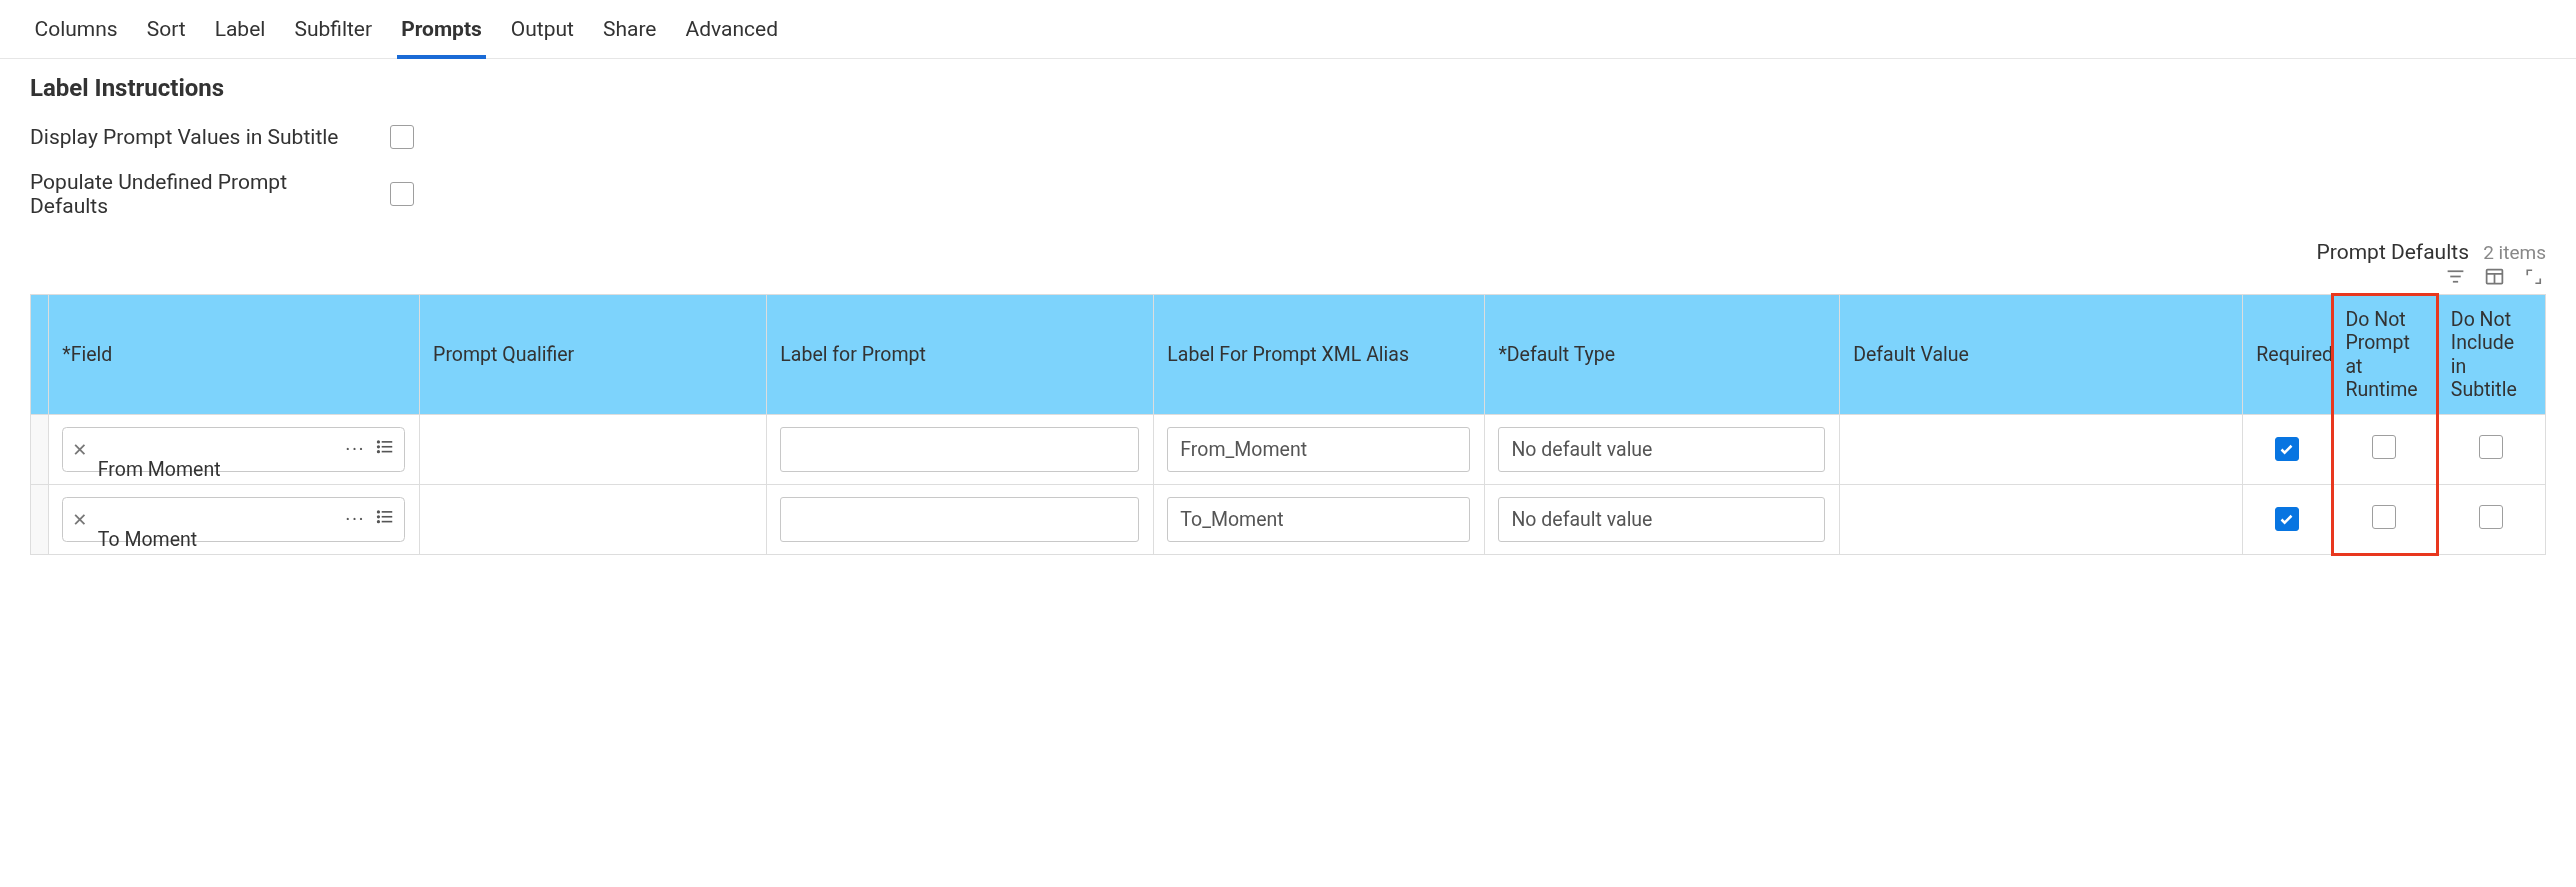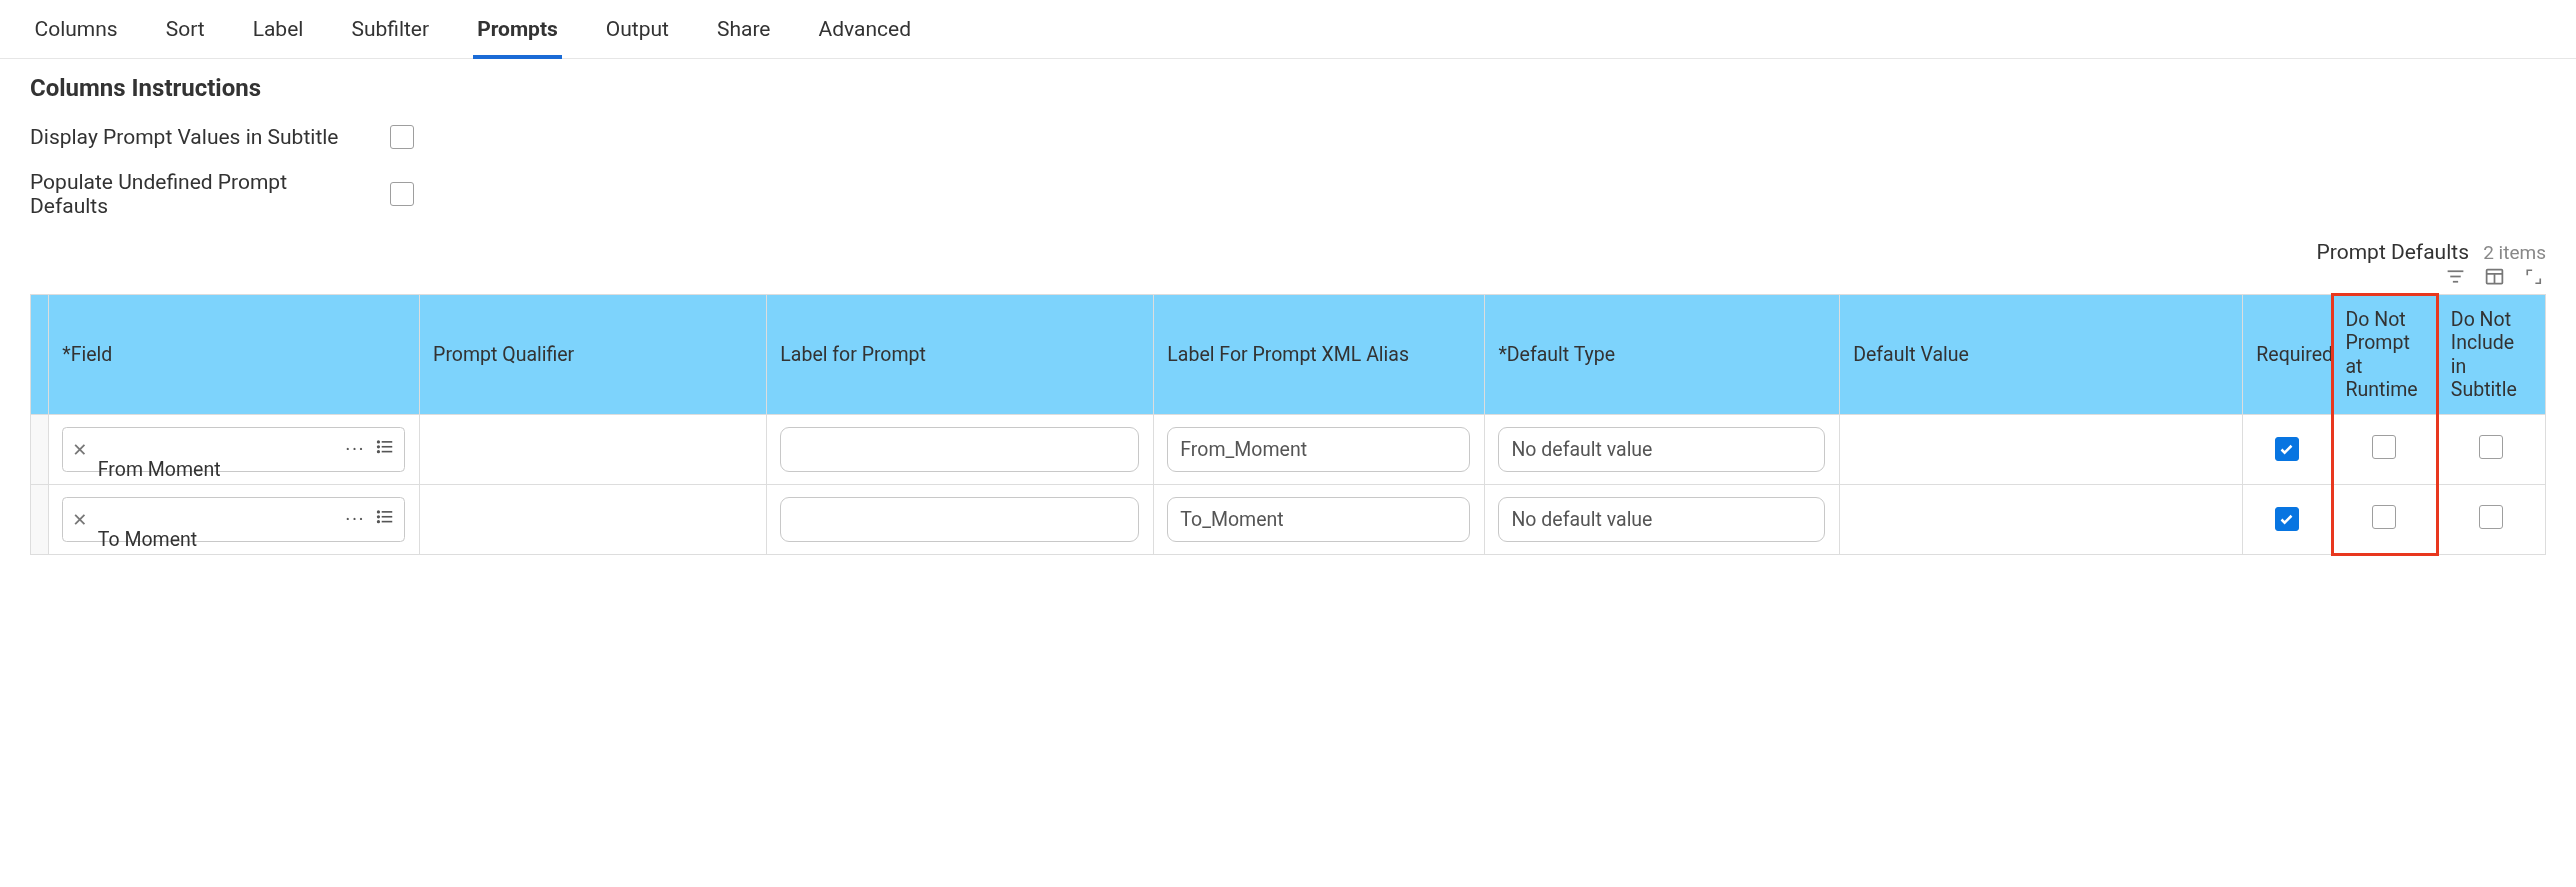--- a/index.html
+++ b/index.html
@@ -7,21 +7,21 @@
     margin: 0;
     font-family: -apple-system, BlinkMacSystemFont, "Segoe UI", Roboto, Arial, sans-serif;
     font-size: 21px;
     background: #fff;
     color: #333;
   }
 
   
   .tabs {
     display: flex;
-    gap: 39px;
+    gap: 20px;
     padding: 0 30px;
     border-bottom: 0.8px solid #e6e6e6;
     align-items: center;
     height: 59px;
   }
   .tab {
     padding: 0 4.5px;
     font-size: 21px;
     color: #333;
     display: flex;
@@ -196,21 +196,21 @@
   }
   .chip .list-icon {
     color: #555;
     cursor: pointer;
   }
 
   .cell-input {
     width: 100%;
     height: 45px;
     border: 0.8px solid #c8c8c8;
-    border-radius: 9px;
+    border-radius: 3px;
     padding: 0 12px;
     font-size: 19.5px;
     font-family: inherit;
     color: #555;
   }
   td.center { text-align: center; }
 
   
   .highlight-wrap {
     position: relative;
@@ -230,21 +230,21 @@
   <div class="tab">Label</div>
   <div class="tab">Subfilter</div>
   <div class="tab active">Prompts</div>
   <div class="tab">Output</div>
   <div class="tab">Share</div>
   <div class="tab">Advanced</div>
 </div>
 
 <div class="content">
 
-  <div class="section-title">Columns Instructions</div>
+  <div class="section-title">Label Instructions</div>
 
 
   <div class="checkbox-row">
     <div class="checkbox-label">Display Prompt Values in Subtitle</div>
     <div class="wd-checkbox">
       
     </div>
   </div>
 
   <div class="checkbox-row">

